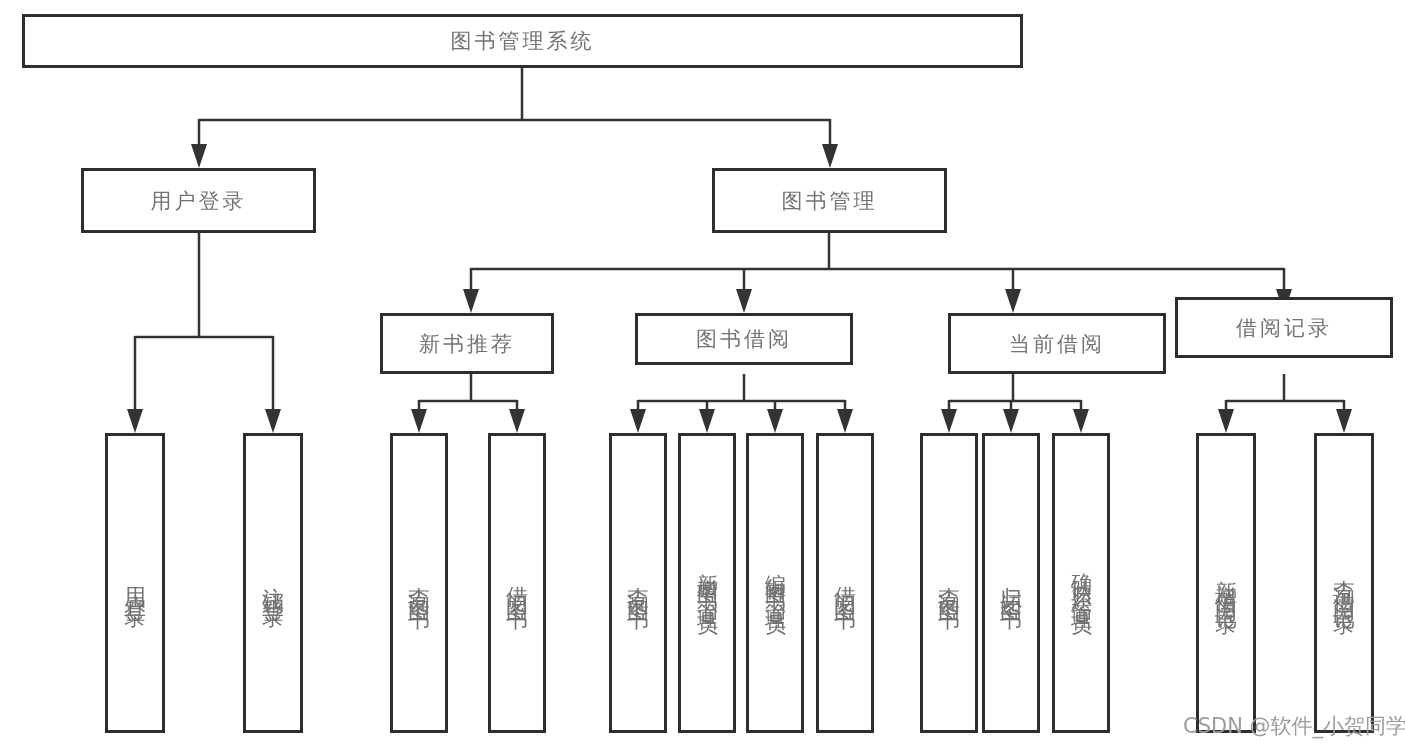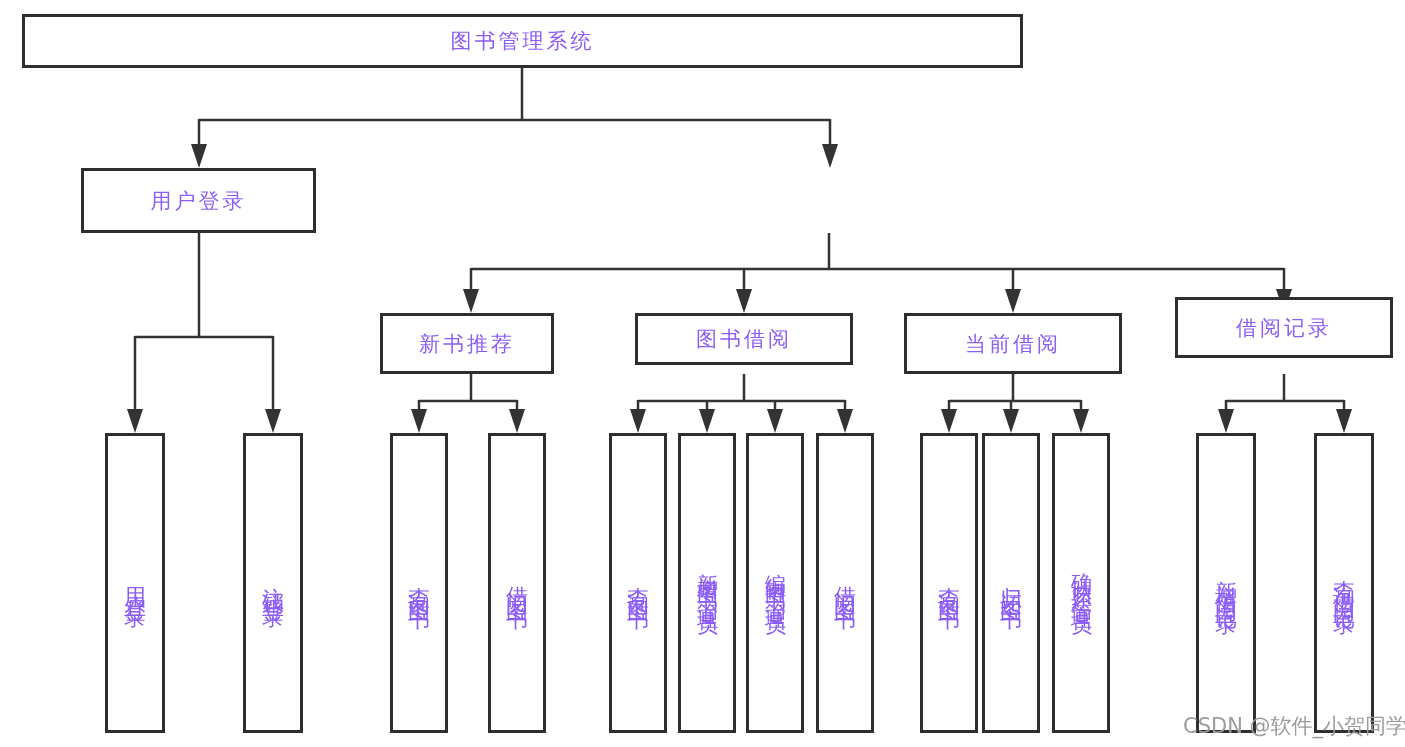--- a/index.html
+++ b/index.html
@@ -17,39 +17,39 @@
     width: 1405px; height: 747px;
   }
   .box {
     position: absolute;
     box-sizing: border-box;
     border: 3px solid #2e2e2e;
     background: #ffffff;
     display: flex;
     align-items: center;
     justify-content: center;
-    color: #8b5cf6;
+    color: #737373;
     text-align: center;
   }
   .h-label { font-size: 21px; letter-spacing: 3px; white-space: nowrap; }
   .v-label {
     writing-mode: vertical-rl;
     text-orientation: mixed;
     font-size: 22px;
     letter-spacing: 7px;
     line-height: 1;
   }
   .v-tight { letter-spacing: 6px; font-size: 21px; }
   
   #node-root          { left: 22px;   top: 14px;  width: 1001px; height: 54px; }
   #node-user-login    { left: 81px;   top: 168px; width: 235px;  height: 65px; }
   #node-book-mgmt     { left: 712px;  top: 168px; width: 235px;  height: 65px; }
   #node-new-book-rec  { left: 380px;  top: 313px; width: 174px;  height: 61px; }
   #node-book-borrow   { left: 635px;  top: 313px; width: 218px;  height: 52px; }
-  #node-cur-borrow    { left: 904px;  top: 313px; width: 218px;  height: 61px; }
+  #node-cur-borrow    { left: 948px;  top: 313px; width: 218px;  height: 61px; }
   #node-borrow-rec    { left: 1175px; top: 297px; width: 218px;  height: 61px; }
   .leaf { top: 433px; height: 300px; }
   #leaf-ul-0 { left: 105px;  width: 60px; }
   #leaf-ul-1 { left: 243px;  width: 60px; }
   #leaf-nb-0 { left: 390px;  width: 58px; }
   #leaf-nb-1 { left: 488px;  width: 58px; }
   #leaf-bb-0 { left: 609px;  width: 58px; }
   #leaf-bb-1 { left: 678px;  width: 58px; }
   #leaf-bb-2 { left: 746px;  width: 58px; }
   #leaf-bb-3 { left: 816px;  width: 58px; }
@@ -139,20 +139,23 @@
     </g>
   </svg>
 
   <div class="box" id="node-root">
     <span class="h-label">图书管理系统</span>
   </div>
 
   <div class="box" id="node-user-login">
     <span class="h-label">用户登录</span>
   </div>
+  <div class="box" id="node-book-mgmt">
+    <span class="h-label">图书管理</span>
+  </div>
 
   <div class="box" id="node-new-book-rec">
     <span class="h-label">新书推荐</span>
   </div>
   <div class="box" id="node-book-borrow">
     <span class="h-label">图书借阅</span>
   </div>
   <div class="box" id="node-cur-borrow">
     <span class="h-label">当前借阅</span>
   </div>

